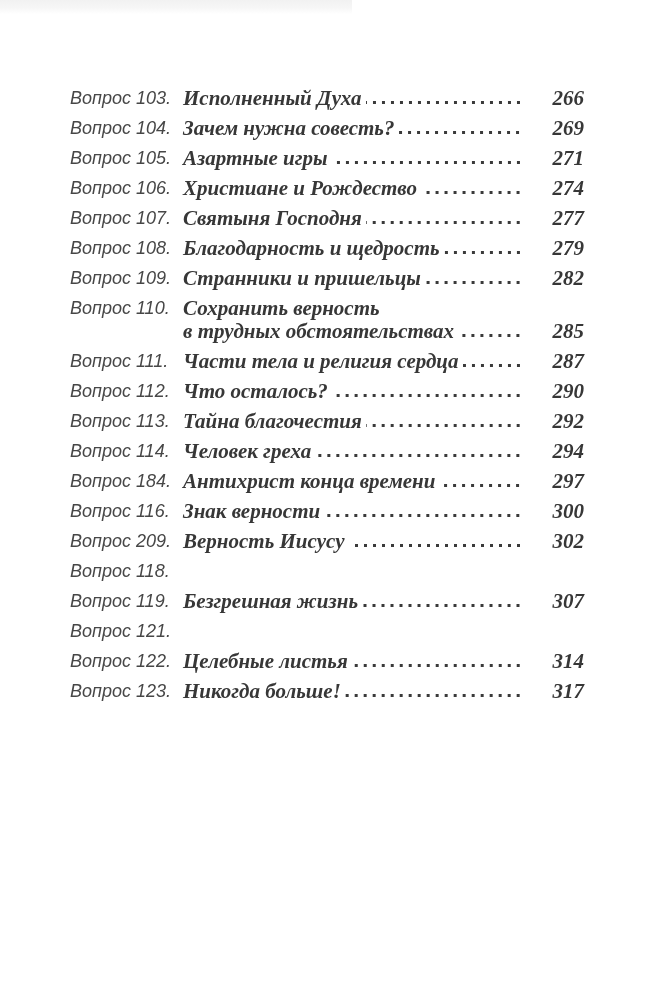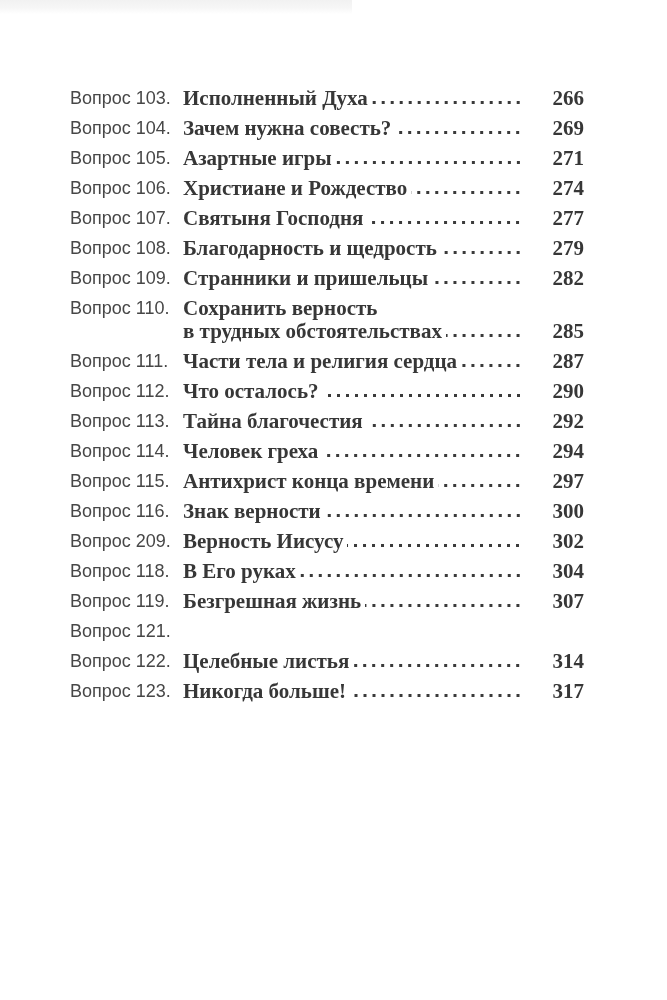--- a/index.html
+++ b/index.html
@@ -25,20 +25,21 @@
   }
   .toc {
     position: absolute;
     left: 70px;
     top: 87px;
     width: 514px;
   }
   .row {
     display: flex;
     margin-bottom: 7px;
+    font-style: italic;
   }
   .label {
     flex: none;
     width: 113px;
     font-family: "Liberation Sans", sans-serif;
     font-size: 18px;
     line-height: 23px;
     color: #474747;
   }
   .body {
@@ -196,21 +197,21 @@
         <span class="label">Вопрос 114.</span>
         <div class="body">
           <div class="line">
             <span class="title">Человек греха</span>
             <span class="leader"></span>
             <span class="pagenum">294</span>
           </div>
         </div>
       </div>
       <div class="row">
-        <span class="label">Вопрос 115.</span>
+        <span class="label">Вопрос 184.</span>
         <div class="body">
           <div class="line">
             <span class="title">Антихрист конца времени</span>
             <span class="leader"></span>
             <span class="pagenum">297</span>
           </div>
         </div>
       </div>
       <div class="row">
         <span class="label">Вопрос 116.</span>
@@ -227,27 +228,20 @@
         <div class="body">
           <div class="line">
             <span class="title">Верность Иисусу</span>
             <span class="leader"></span>
             <span class="pagenum">302</span>
           </div>
         </div>
       </div>
       <div class="row">
         <span class="label">Вопрос 118.</span>
-        <div class="body">
-          <div class="line">
-            <span class="title">В Его руках</span>
-            <span class="leader"></span>
-            <span class="pagenum">304</span>
-          </div>
-        </div>
       </div>
       <div class="row">
         <span class="label">Вопрос 119.</span>
         <div class="body">
           <div class="line">
             <span class="title">Безгрешная жизнь</span>
             <span class="leader"></span>
             <span class="pagenum">307</span>
           </div>
         </div>

